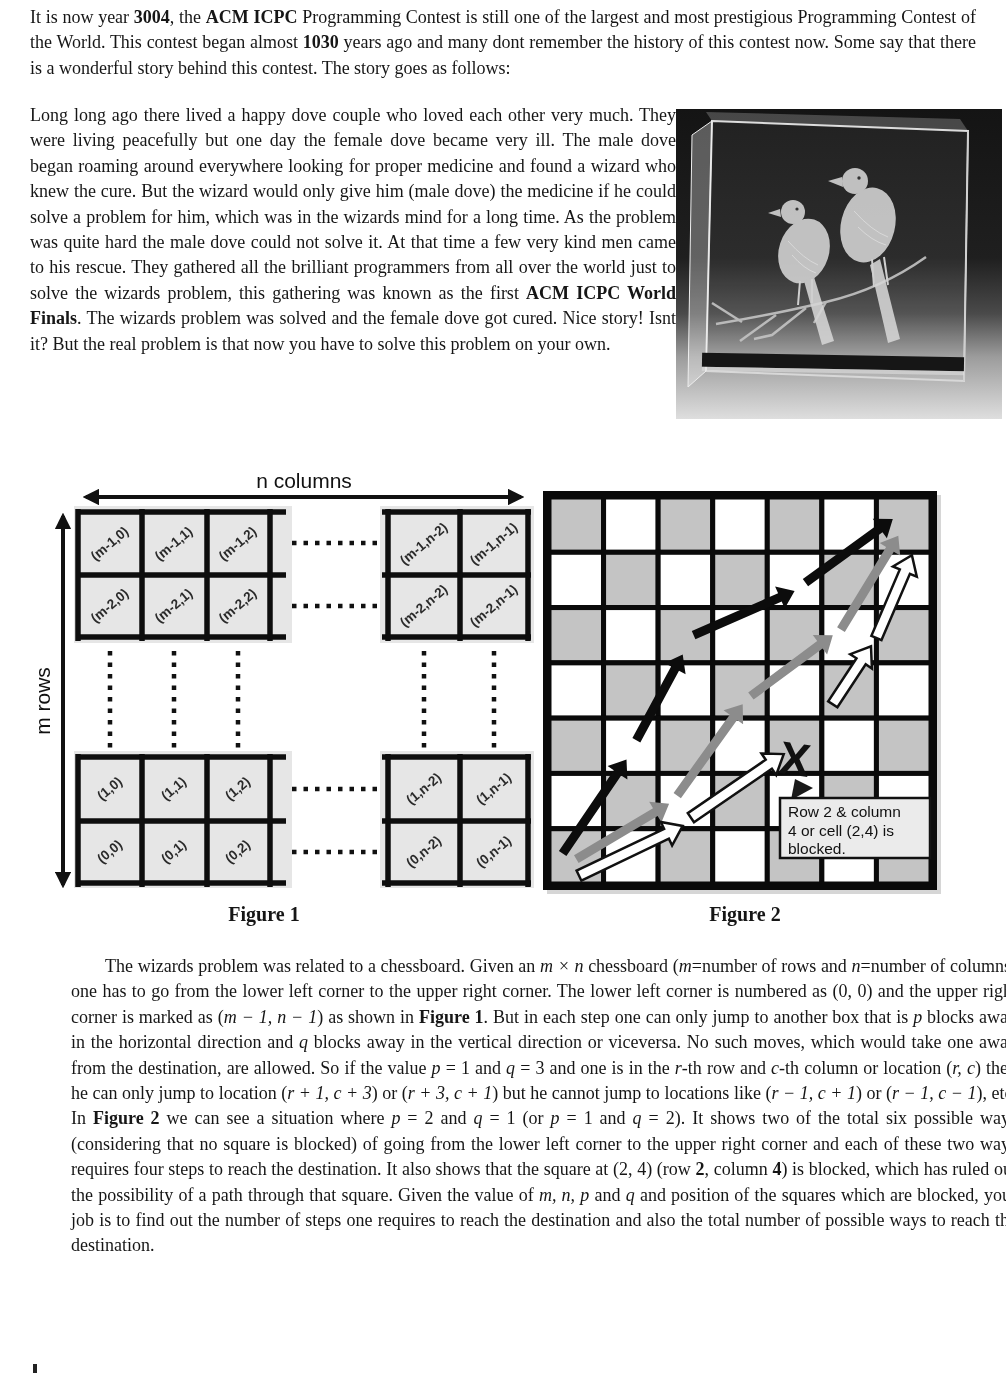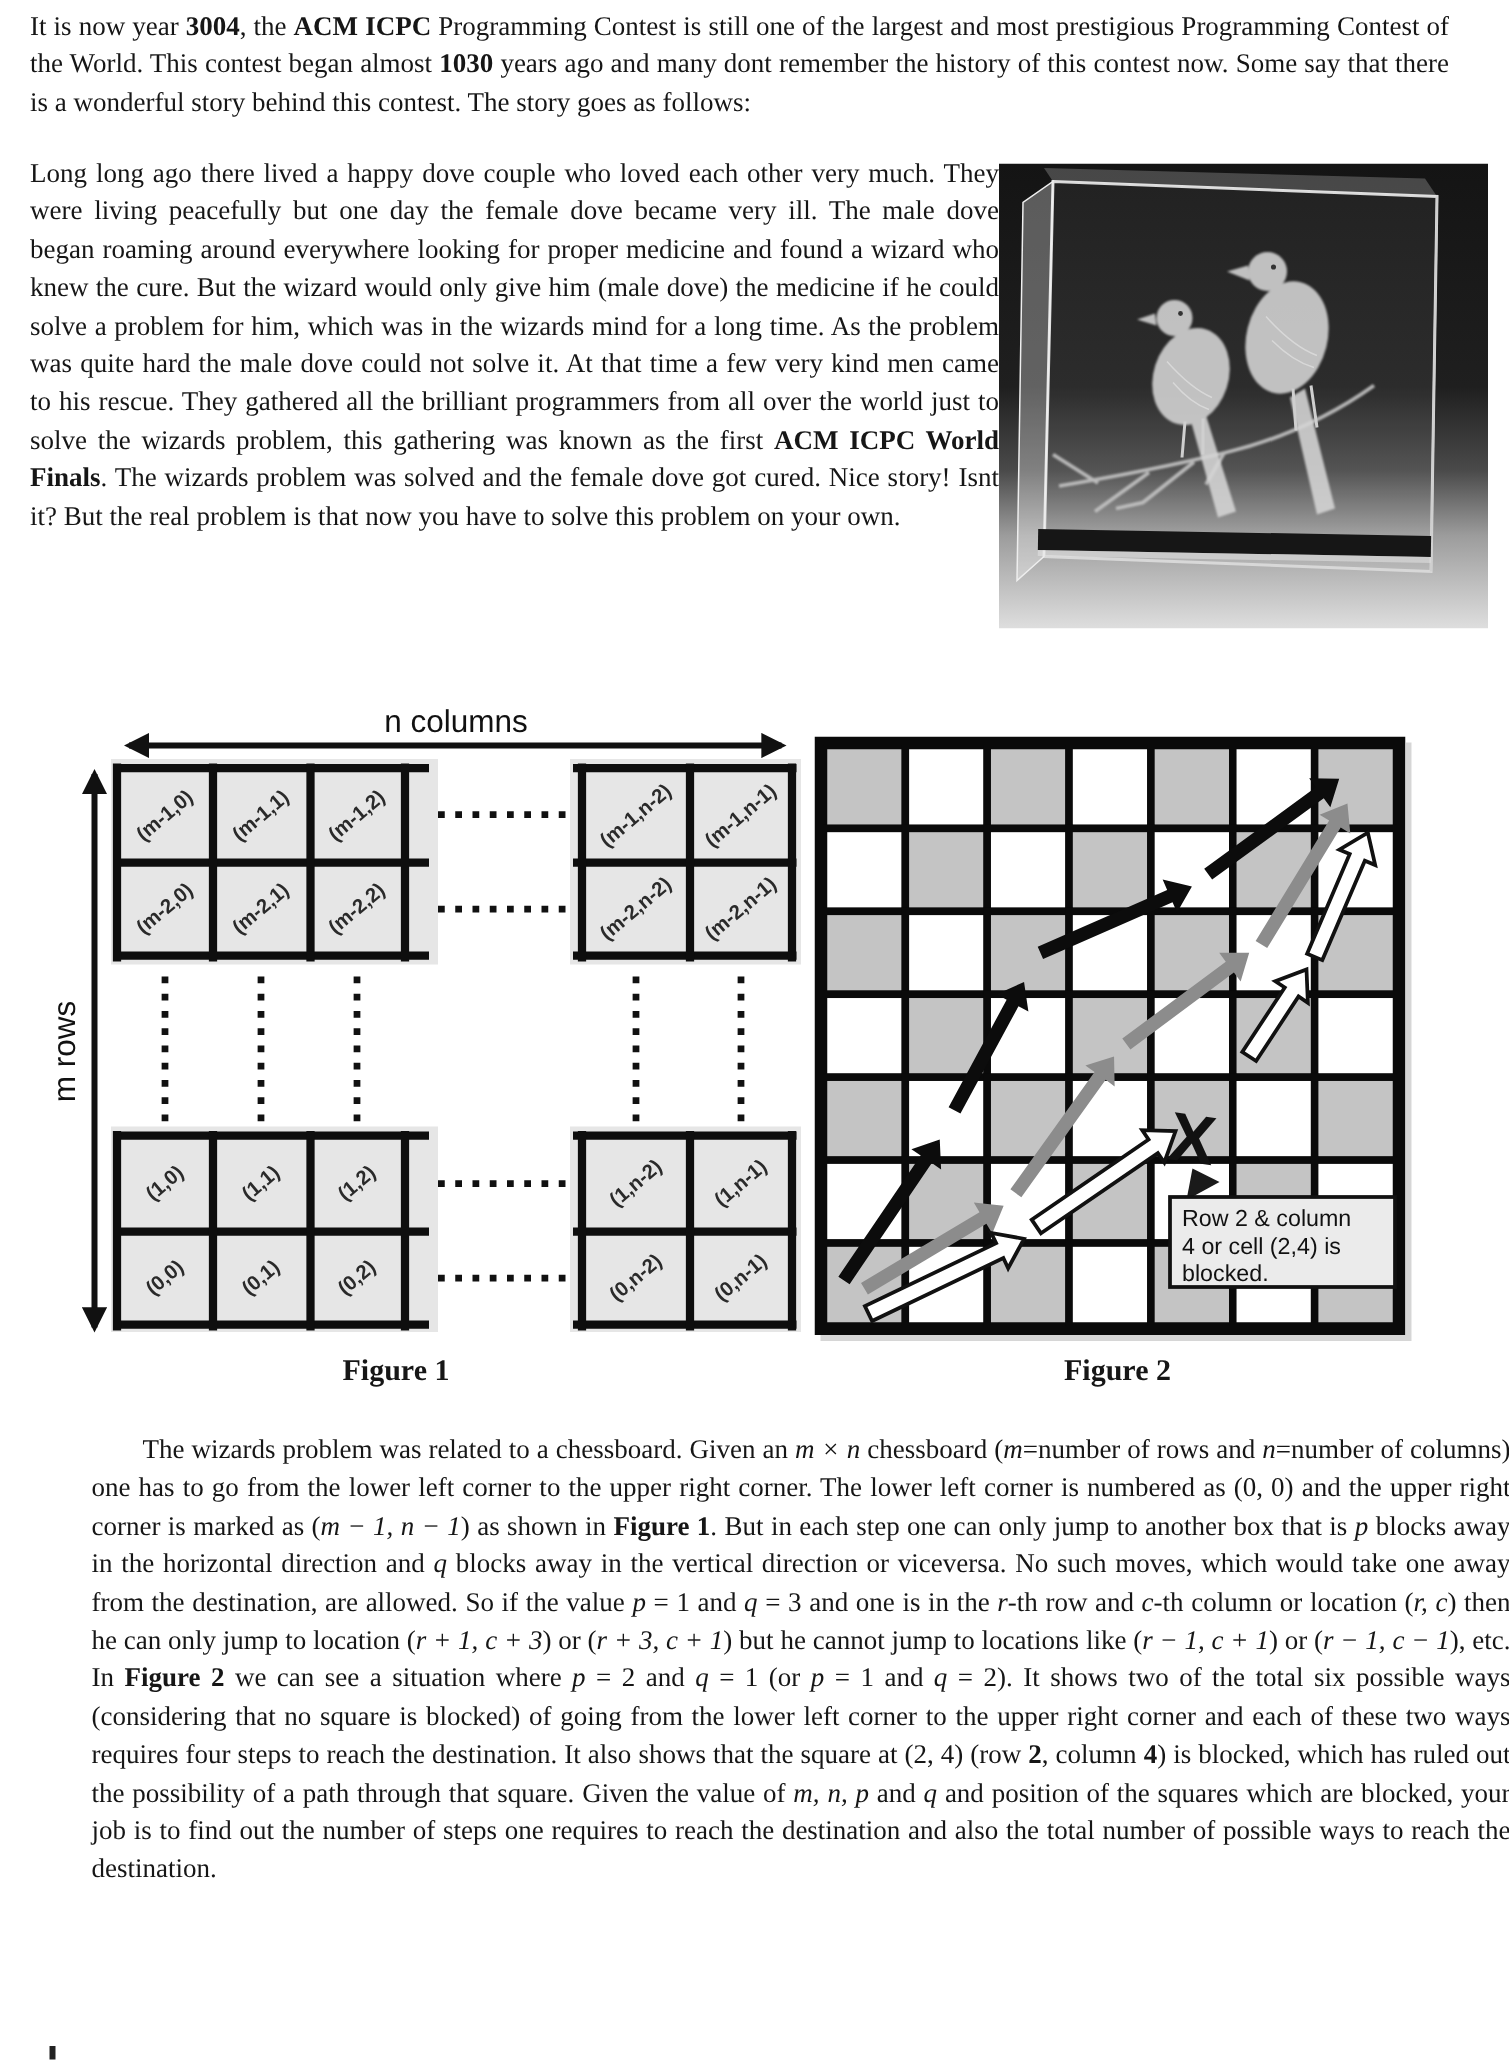--- a/index.html
+++ b/index.html
@@ -1,21 +1,21 @@
 <!DOCTYPE html>
 <html><head>
 <meta charset="utf-8">
 <style>
   html,body{margin:0;padding:0;}
   body{
     width:1006px;height:1374px;position:relative;background:#ffffff;
     font-family:"Liberation Serif", serif;color:#161616;overflow:hidden;
   }
   .para{
-    position:absolute;left:20px;width:946px;margin:0;
+    position:absolute;left:30px;width:946px;margin:0;
     font-size:18px;line-height:25.4px;text-align:justify;
   }
   .indent{text-indent:34px;margin-left:41px;}
   #intro-para{top:5px;}
   #story-block{top:103px;width:972px;}
   #story-block .photo-float{float:right;margin:6px 0 6px 0;}
   #fig1-svg{position:absolute;left:38px;top:458px;}
   #fig2-svg{position:absolute;left:543px;top:491px;box-shadow:4px 4px 0 rgba(165,165,165,0.45);}
   .caption{
     position:absolute;top:903px;margin:0;font-size:20px;font-weight:bold;

